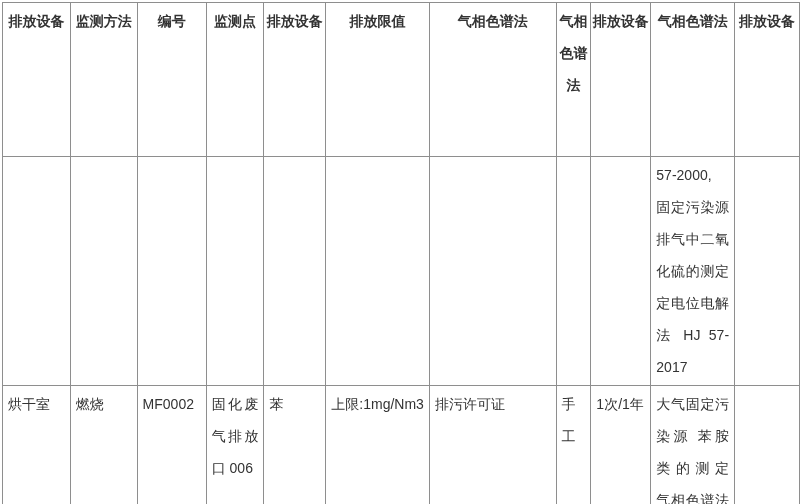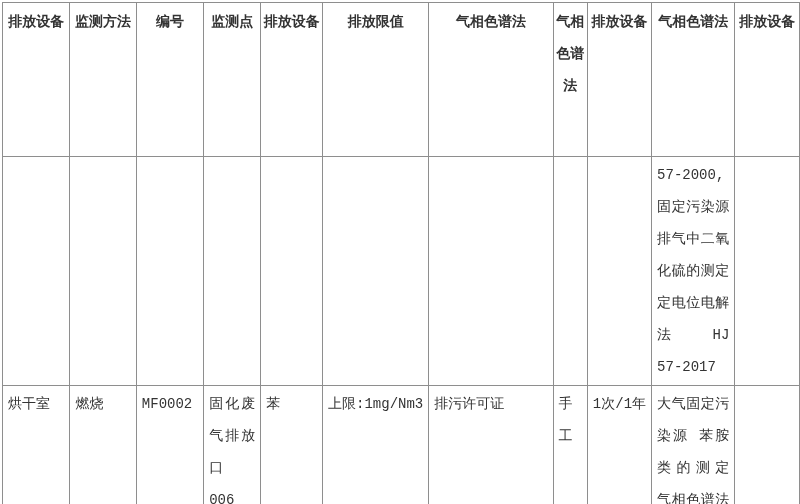--- a/index.html
+++ b/index.html
@@ -36,21 +36,20 @@
   }
   table.monitoring th.wrap {
     white-space: normal;
     word-break: break-all;
   }
   table.monitoring td {
     text-align: justify;
     text-align-last: left;
     padding: 2px 5px;
     word-break: break-word;
-    font-family: Liberation Mono, monospace;
   }
   table.monitoring td.nowrap {
     white-space: nowrap;
   }
   tr.header-row { height: 154px; }
   tr.row-continued { height: 203px; }
   tr.row-data { height: 160px; }
 
   
   col.c1  { width: 68px; }

